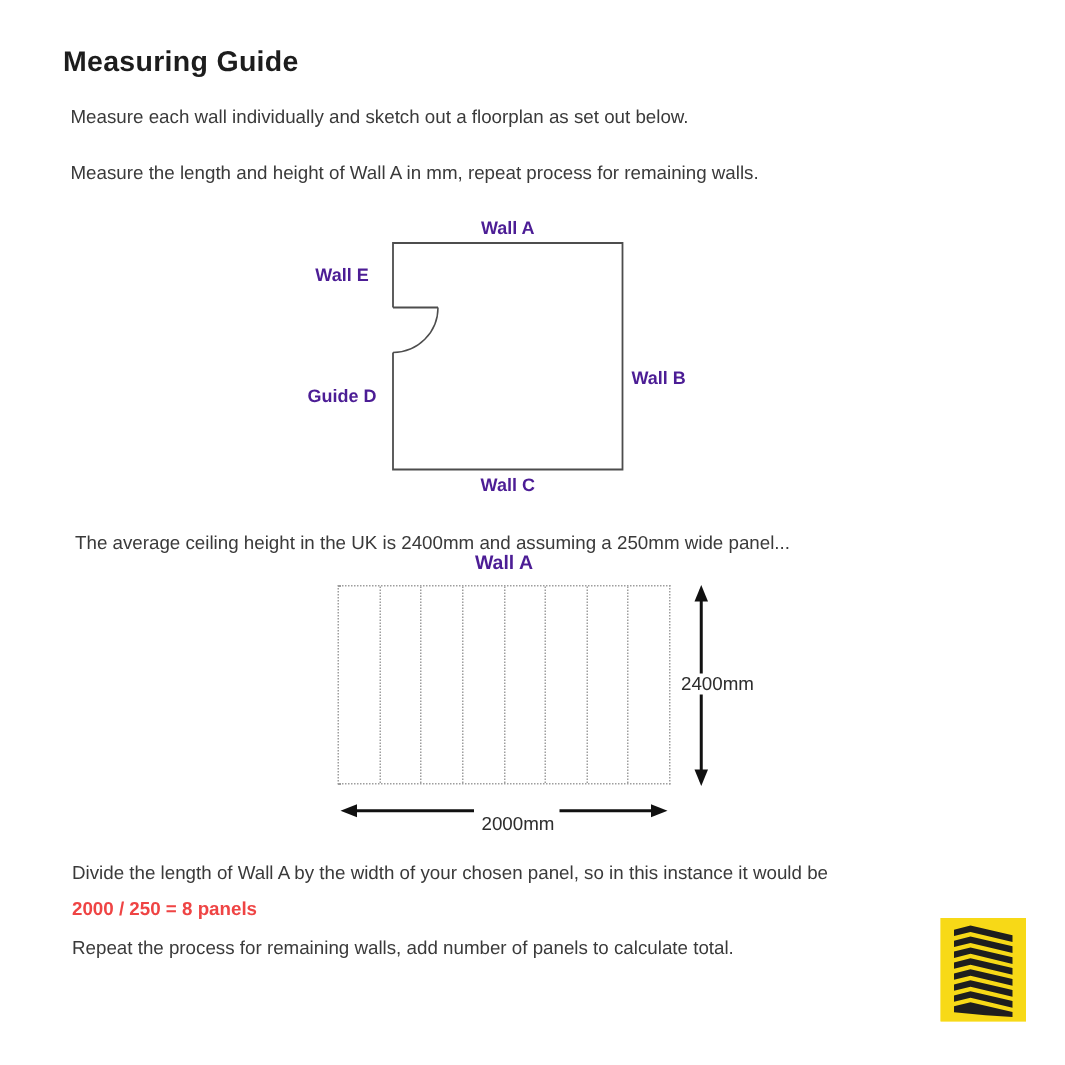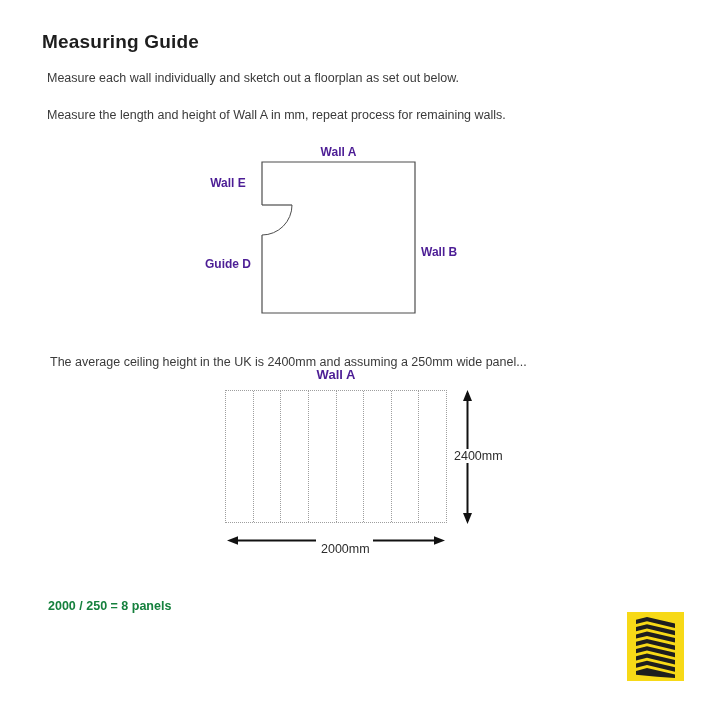--- a/index.html
+++ b/index.html
@@ -3,21 +3,21 @@
 <meta charset="utf-8">
 <style>
   html,body{margin:0;padding:0;background:#ffffff;}
   .page{
     position:relative;width:710px;height:710px;background:#ffffff;overflow:hidden;
     font-family:"Liberation Sans","DejaVu Sans",sans-serif;color:#333333;
   }
   .abs{position:absolute;}
   .title{font-size:19px;font-weight:bold;color:#1d1d1d;letter-spacing:0.2px;}
   .para{font-size:12.5px;color:#3a3a3a;white-space:nowrap;}
-  .para-bold{font-size:12.5px;font-weight:bold;color:#15803d;white-space:nowrap;}
+  .para-bold{font-size:12.5px;font-weight:bold;color:#ef4444;white-space:nowrap;}
   .diag-label{font-size:12px;color:#4c1d95;white-space:nowrap;font-weight:bold;}
   .center-label{text-align:center;}
   .right-label{text-align:center;}
   .panel-grid{
     box-sizing:border-box;border:1px dotted #9e9e9e;display:flex;background:#ffffff;
   }
   .panel-cell{flex:1 1 0;border-right:1px dotted #9e9e9e;}
   .panel-cell:last-child{border-right:none;}
   .dim-label{font-size:12.5px;color:#2d2d2d;background:#ffffff;padding:0 2px;white-space:nowrap;}
   .logo-box{width:57px;height:69px;background:#f7d917;}
@@ -35,20 +35,21 @@
   <div class="abs para" style="left:47px;top:108px;">Measure the length and height of Wall A in mm, repeat process for remaining walls.</div>
 
   <div class="abs diag-label center-label" style="left:262px;top:145px;width:153px;">Wall A</div>
 
   <div class="abs diag-label right-label" style="left:198px;top:176px;width:60px;">Wall E</div>
 
   <div class="abs diag-label" style="left:421px;top:231px;margin-top:14px;">Wall B</div>
 
   <div class="abs diag-label right-label" style="left:198px;top:257px;width:60px;">Guide D</div>
 
+  <div class="abs diag-label center-label" style="left:262px;top:316px;width:153px;">Wall C</div>
 
   <svg class="abs" style="left:260px;top:160px;" width="160" height="156" viewBox="0 0 160 156">
 
     <path d="M2,45 L2,2 L155,2 L155,153 L2,153 L2,75" fill="none" stroke="#4d4d4d" stroke-width="1.2"></path>
 
     <path d="M2,45 L32,45" fill="none" stroke="#4d4d4d" stroke-width="1.2"></path>
 
     <path d="M32,45 A30,30 0 0 1 2,75" fill="none" stroke="#4d4d4d" stroke-width="1"></path>
   </svg>
 
@@ -75,23 +76,25 @@
   <div class="abs dim-label" style="left:452px;top:449px;">2400mm</div>
 
   <svg class="abs" style="left:225px;top:533px;" width="222" height="15" viewBox="0 0 222 15">
     <polygon points="2,7.5 13,3.2 13,11.8" fill="#111111"></polygon>
     <line x1="12" y1="7.5" x2="91" y2="7.5" stroke="#111111" stroke-width="2"></line>
     <line x1="148" y1="7.5" x2="210" y2="7.5" stroke="#111111" stroke-width="2"></line>
     <polygon points="220,7.5 209,3.2 209,11.8" fill="#111111"></polygon>
   </svg>
   <div class="abs dim-label" style="left:319px;top:542px;">2000mm</div>
 
+  <div class="abs para" style="left:48px;top:575px;">Divide the length of Wall A by the width of your chosen panel, so in this instance it would be</div>
 
   <div class="abs para-bold" style="left:48px;top:599px;">2000 / 250 = 8 panels</div>
 
+  <div class="abs para" style="left:48px;top:625px;">Repeat the process for remaining walls, add number of panels to calculate total.</div>
 
   <div class="abs logo-box" style="left:627px;top:612px;">
     <svg width="57" height="69" viewBox="0 0 57 69">
       <rect x="0" y="0" width="57" height="69" fill="#f7d917"></rect>
       <polygon points="9,7.8 20,5 48,11.5 48,16 20,9.3 9,12" fill="#1e1e1e"></polygon>
       <polygon points="9,15.1 20,12.3 48,18.8 48,23.3 20,16.6 9,19.3" fill="#1e1e1e"></polygon>
       <polygon points="9,22.4 20,19.6 48,26.1 48,30.6 20,23.9 9,26.6" fill="#1e1e1e"></polygon>
       <polygon points="9,29.7 20,26.9 48,33.4 48,37.9 20,31.2 9,33.9" fill="#1e1e1e"></polygon>
       <polygon points="9,37 20,34.2 48,40.7 48,45.2 20,38.5 9,41.2" fill="#1e1e1e"></polygon>
       <polygon points="9,44.3 20,41.5 48,48 48,52.5 20,45.8 9,48.5" fill="#1e1e1e"></polygon>

